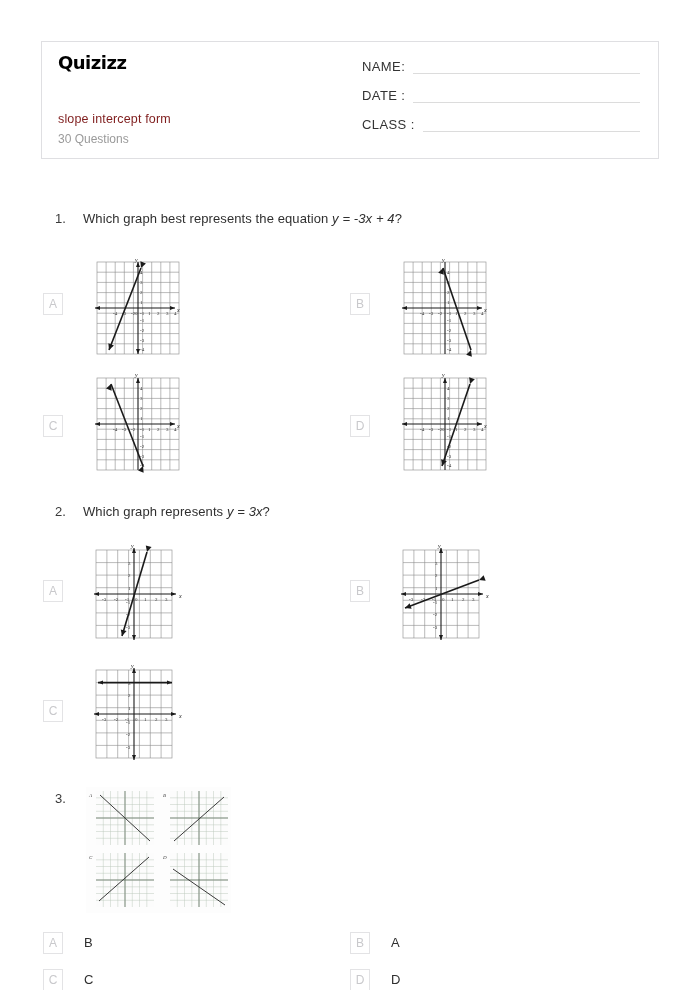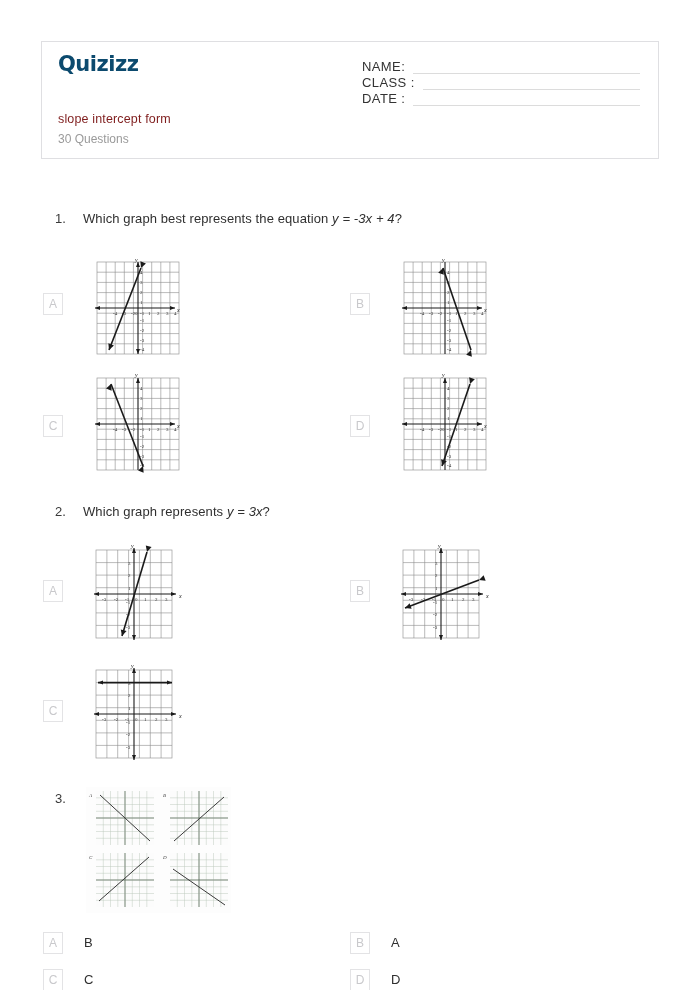--- a/index.html
+++ b/index.html
@@ -12,33 +12,33 @@
   .page{position:absolute;left:0;top:0;width:700px;height:990px;}
 
   
   .header-card{
     position:absolute;left:41px;top:41px;width:618px;height:118px;
     border:1px solid #dfdfe2;box-sizing:border-box;display:flex;
   }
   .header-left{width:310px;box-sizing:border-box;padding:12px 0 0 16px;position:relative;}
   .logo{
     font-family:"DejaVu Sans", sans-serif;
-    font-size:21px;font-weight:bold;color:#0c4a6e;letter-spacing:-0.5px;
+    font-size:18px;font-weight:bold;color:#000000;letter-spacing:-0.5px;
     line-height:1;
   }
   .quiz-title{
     position:absolute;left:16px;top:70px;
     font-size:12.5px;color:#7f1d1d;letter-spacing:.15px;
   }
   .quiz-count{
     position:absolute;left:16px;top:90px;
     font-size:12px;color:#9a9a9a;
   }
   .header-right{flex:1;padding:16px 18px 0 10px;box-sizing:border-box;}
-  .field-row{display:flex;align-items:flex-end;justify-content:center;}
+  .field-row{display:flex;align-items:flex-end;margin-bottom:13px;justify-content:center;}
   .field-label{font-size:13px;color:#333;letter-spacing:.4px;white-space:nowrap;}
   .field-line{flex:1;border-bottom:1px solid #dcdcdc;height:15px;margin-left:8px;}
 
   
   .q-row{position:absolute;display:flex;}
   .q-num{width:28px;font-size:13px;color:#3a3a3a;flex:none;}
   .q-text{font-size:13px;color:#2f2f2f;letter-spacing:.1px;}
   .q-text i{font-style:italic;}
 
   
@@ -77,25 +77,25 @@
       <div class="logo">Quizizz</div>
       <div class="quiz-title">slope intercept form</div>
       <div class="quiz-count">30 Questions</div>
     </div>
     <div class="header-right">
       <div class="field-row">
         <span class="field-label">NAME:</span>
         <span class="field-line"></span>
       </div>
       <div class="field-row">
-        <span class="field-label">CLASS :</span>
+        <span class="field-label">DATE  :</span>
         <span class="field-line"></span>
       </div>
       <div class="field-row">
-        <span class="field-label">DATE  :</span>
+        <span class="field-label">CLASS :</span>
         <span class="field-line"></span>
       </div>
     </div>
   </div>
 
   <div class="q-row" style="left:55px;top:211px;">
     <span class="q-num">1.</span>
     <span class="q-text"><span>Which graph best represents the equation </span><i>y = -3x + 4</i><span>?</span></span>
   </div>
 

